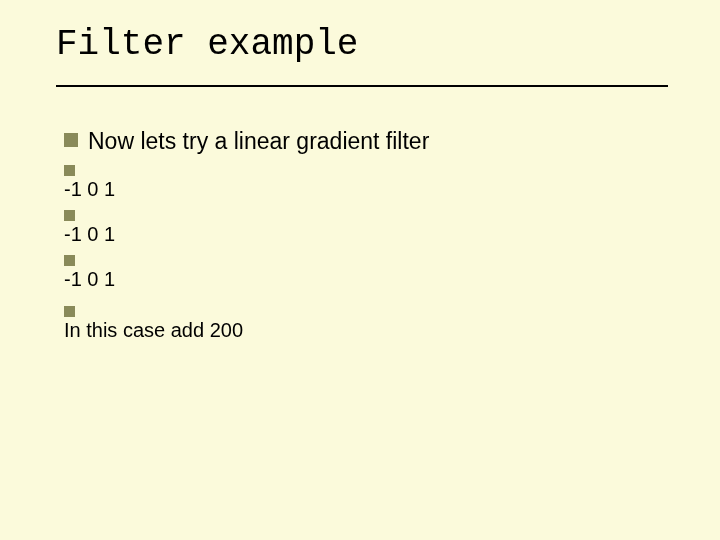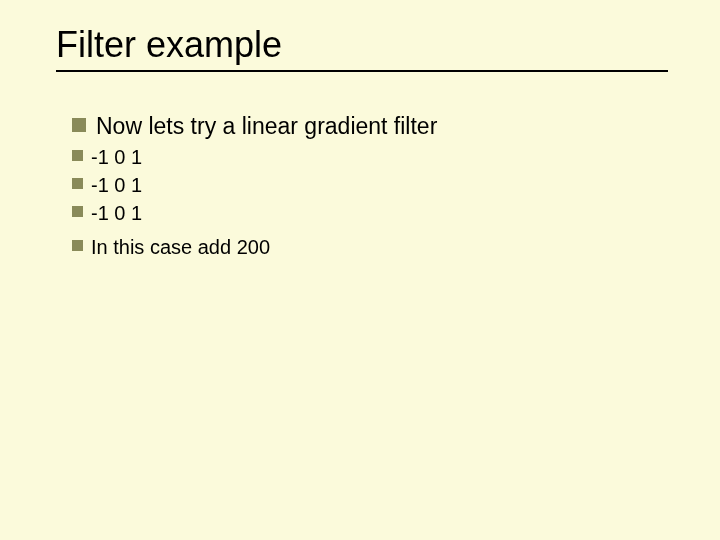--- a/index.html
+++ b/index.html
@@ -13,41 +13,42 @@
     font-family: Arial, "Helvetica Neue", Helvetica, sans-serif;
     color: #000;
     box-sizing: border-box;
     position: relative;
     overflow: hidden;
   }
   .slide {
     padding: 24px 48px 24px 56px;
   }
   .title {
-    font-family: Liberation Sans, sans-serif;
+    font-family: Liberation Mono, monospace;
     font-size: 36px;
     font-weight: 400;
-    margin: 0 0 4px 0;
+    margin: 0 0 20px 0;
   }
   .rule {
     border: none;
     border-top: 2px solid #000;
     margin: 0 0 40px 0;
     width: 612px;
   }
   .lvl1 {
     margin-left: 0;
   }
   .lvl2 {
     margin-left: 40px;
+    flex-direction: column;
   }
   .item {
     display: flex;
     align-items: flex-start;
-    margin: 2px 16px;
+    margin: 2px 8px;
   }
   .bullet-sq {
     display: inline-block;
     width: 14px;
     height: 14px;
     background: #898a59;
     flex-shrink: 0;
     margin-top: 6px;
     margin-right: 10px;
   }

